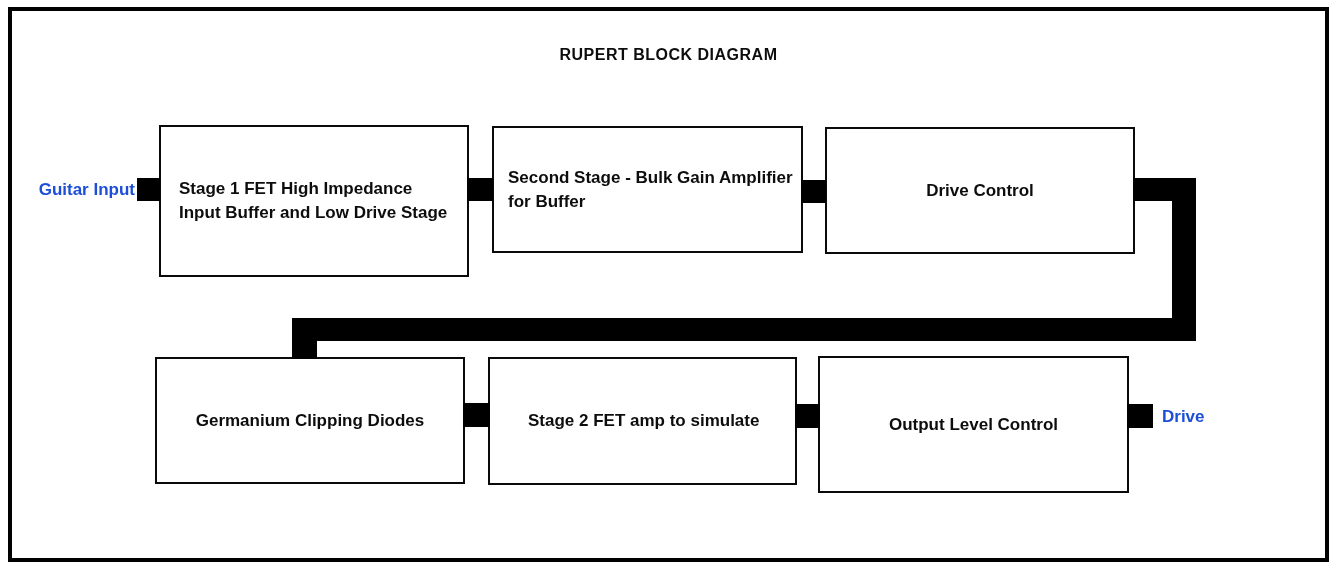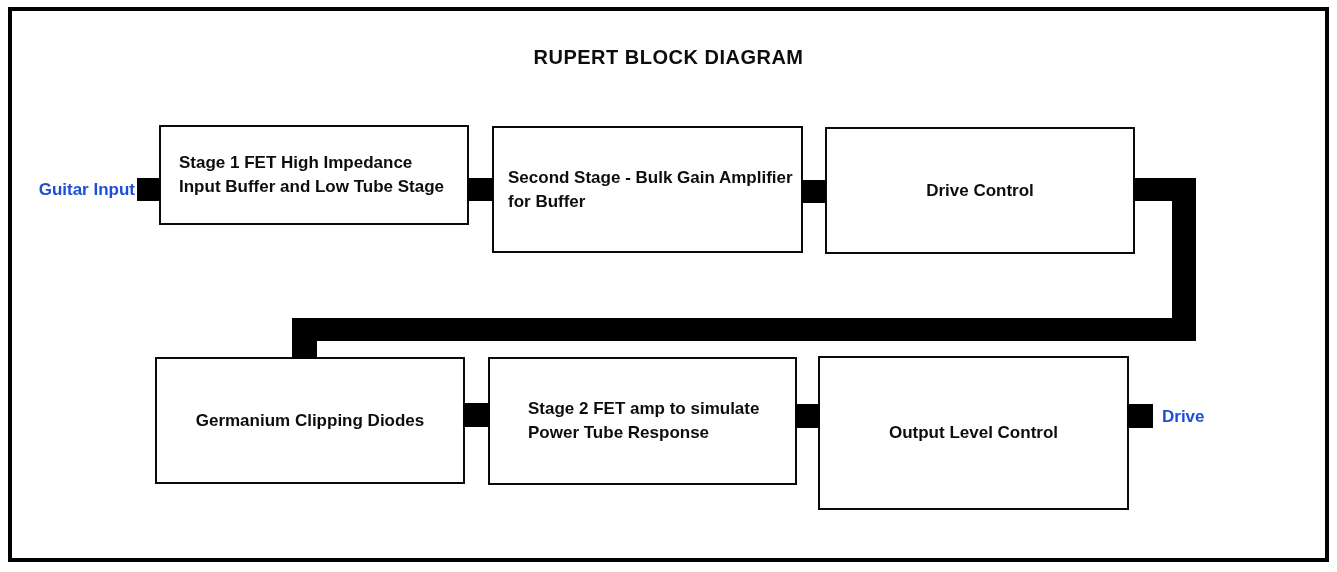--- a/index.html
+++ b/index.html
@@ -23,21 +23,21 @@
     height: 555px;
     border: 4px solid #000000;
     box-sizing: border-box;
   }
   .title {
     position: absolute;
     left: 0;
     top: 46px;
     width: 1337px;
     text-align: center;
-    font-size: 20px;
+    font-size: 16px;
     font-weight: bold;
     letter-spacing: 0.5px;
     color: #0d0d0d;
   }
   .node {
     position: absolute;
     border: 2px solid #0a0a0a;
     background: #ffffff;
     box-sizing: border-box;
     display: flex;
@@ -68,44 +68,43 @@
 <body>
 
 <div class="canvas">
 
   <div class="frame"></div>
 
   <div class="title">RUPERT BLOCK DIAGRAM</div>
 
   <div class="io-label right-align" style="left:8px; top:178px; width:127px;">Guitar Input</div>
 
-  <div class="node align-left" style="left:159px; top:125px; width:310px; height:100px; padding-left:18px; padding-right:6px;">
+  <div class="node align-left" style="left:159px; top:125px; width:310px; height:152px; padding-left:18px; padding-right:6px;">
     <span>Stage 1 FET High Impedance</span>
-    <span>Input Buffer and Low Tube Stage</span>
+    <span>Input Buffer and Low Drive Stage</span>
   </div>
 
   <div class="node align-left" style="left:492px; top:126px; width:311px; height:127px; padding-left:14px; padding-right:6px;">
     <span>Second Stage - Bulk Gain Amplifier</span>
     <span>for Buffer</span>
   </div>
 
   <div class="node align-center" style="left:155px; top:357px; width:310px; height:127px;">
     <span>Germanium Clipping Diodes</span>
   </div>
 
   <div class="node align-center" style="left:825px; top:127px; width:310px; height:127px;">
     <span>Drive Control</span>
   </div>
 
   <div class="node align-left" style="left:488px; top:357px; width:309px; height:128px; padding-left:38px; padding-right:6px;">
     <span>Stage 2 FET amp to simulate</span>
-    <span>Power Tube Response</span>
   </div>
 
-  <div class="node align-center" style="left:818px; top:356px; width:311px; height:154px;">
+  <div class="node align-center" style="left:818px; top:356px; width:311px; height:137px;">
     <span>Output Level Control</span>
   </div>
 
   <div class="edge" style="left:137px; top:178px; width:23px; height:23px;"></div>
 
   <div class="edge" style="left:467px; top:178px; width:26px; height:23px;"></div>
 
   <div class="edge" style="left:801px; top:180px; width:25px; height:23px;"></div>
 
   <div class="edge" style="left:1133px; top:178px; width:63px; height:23px;"></div>

